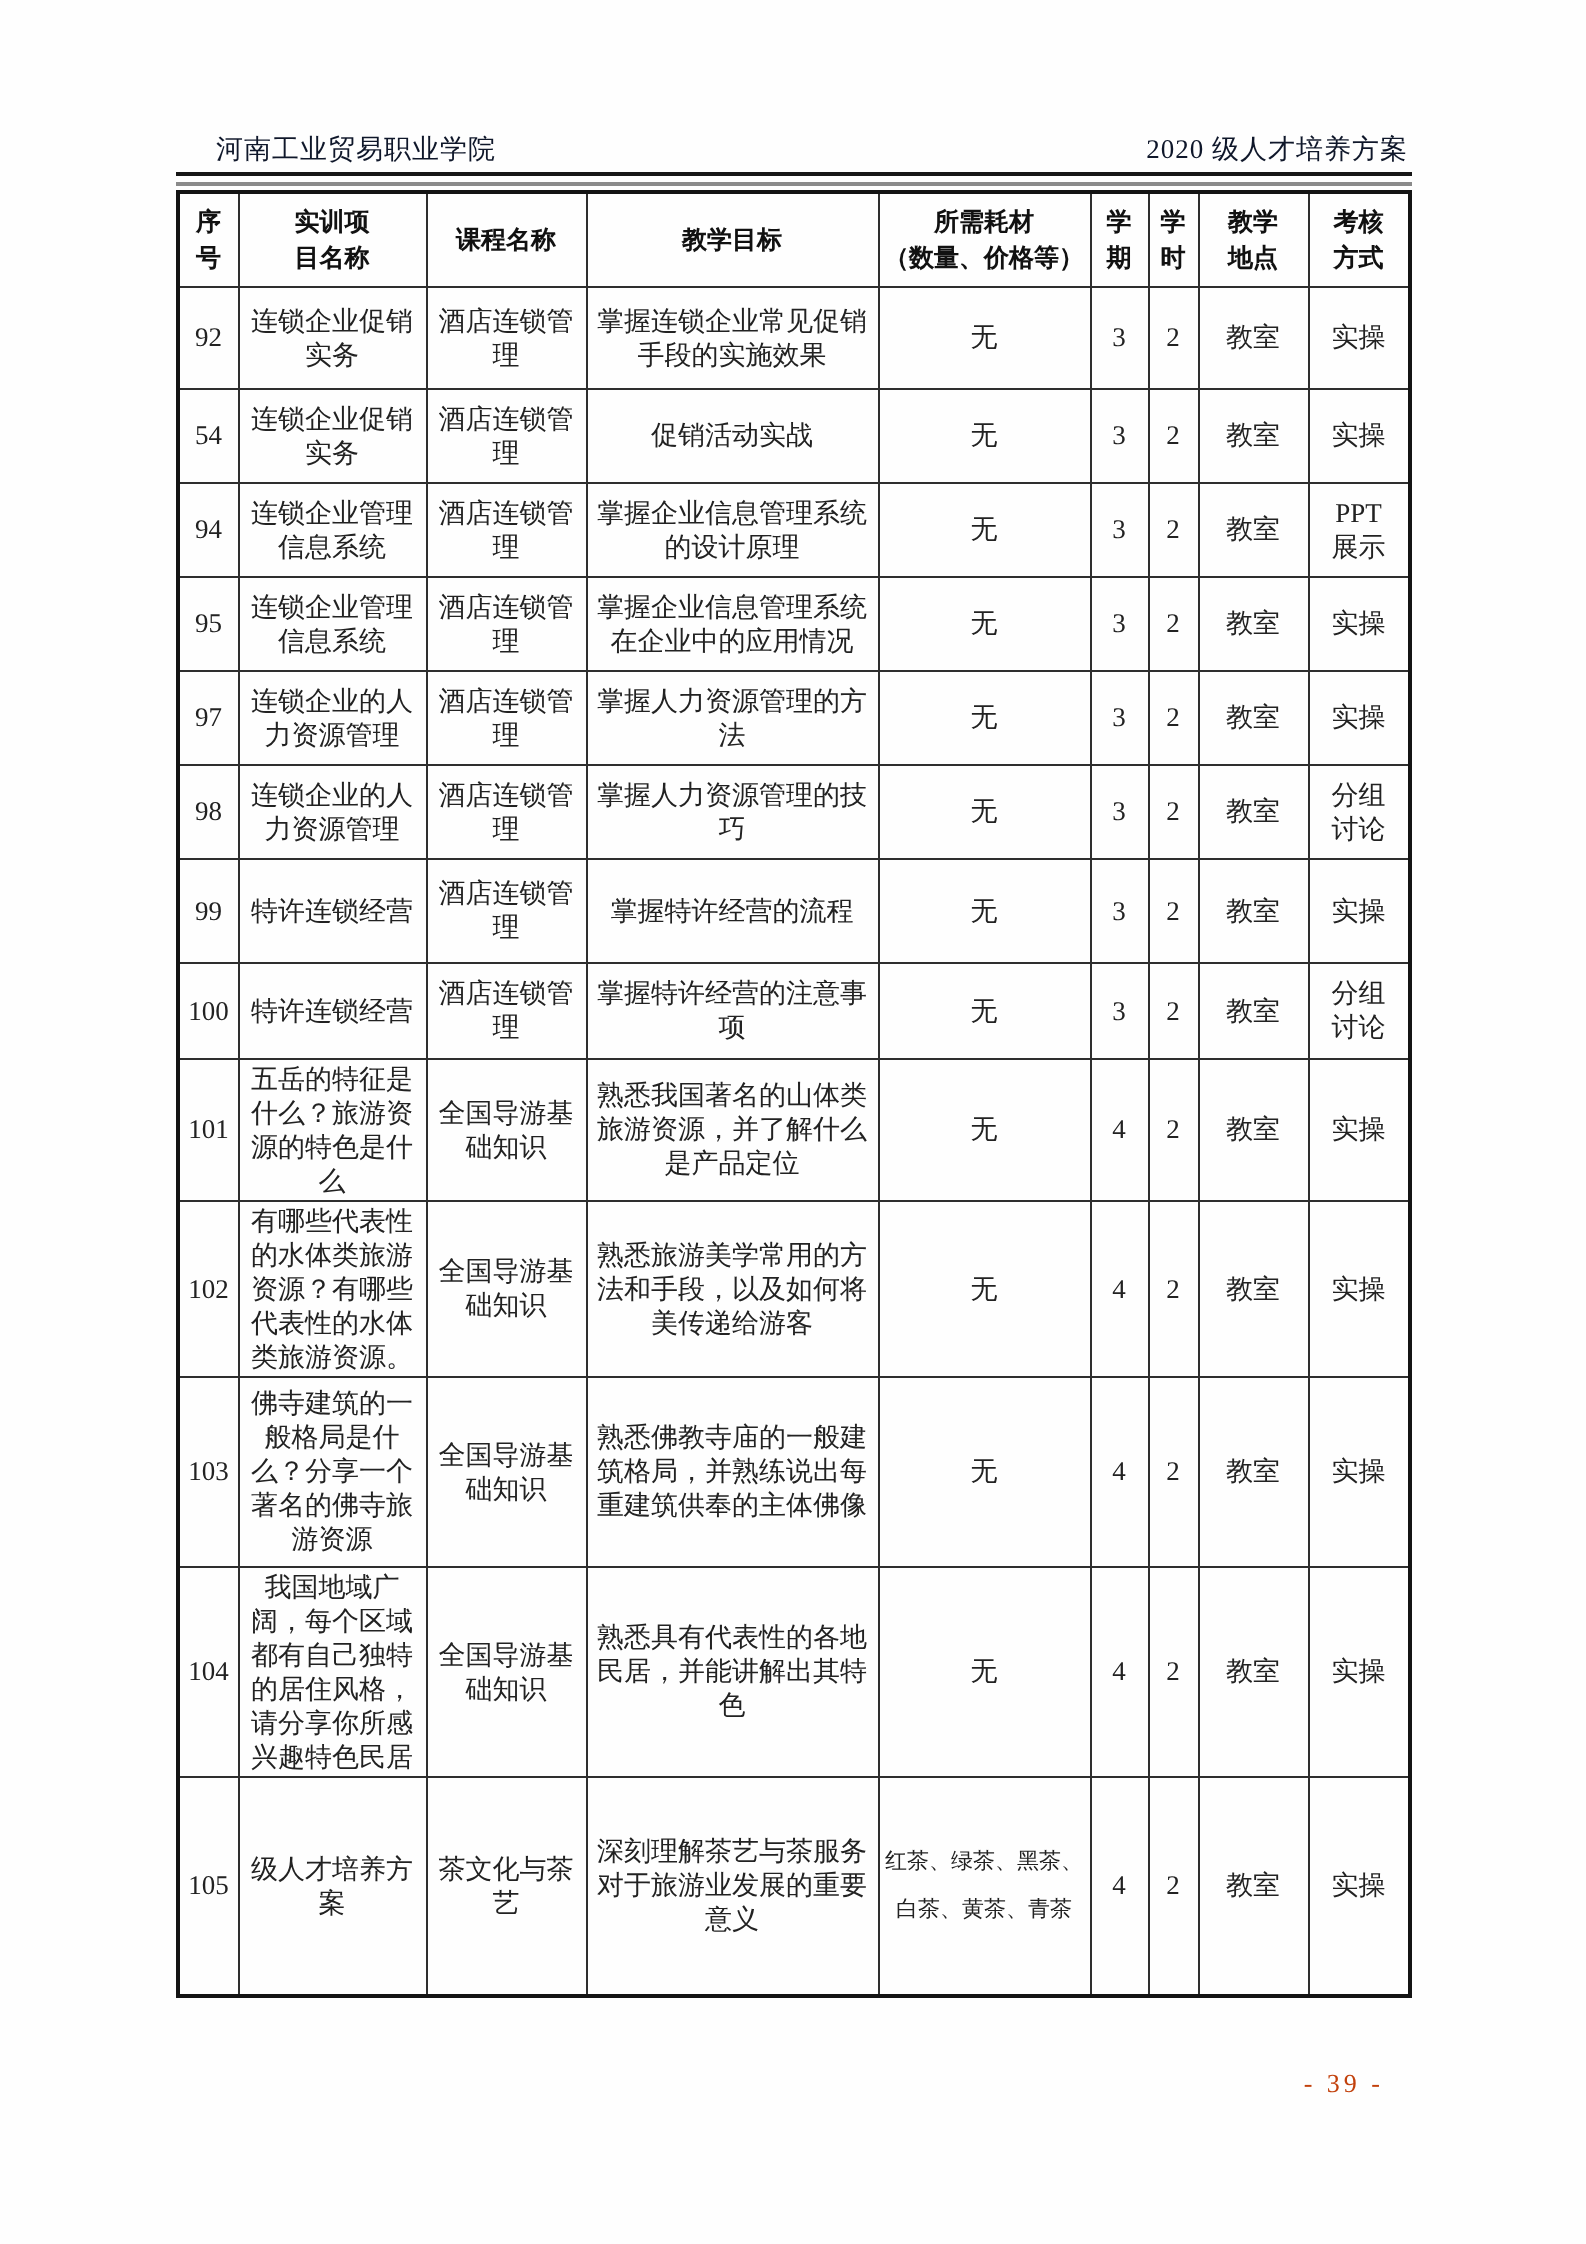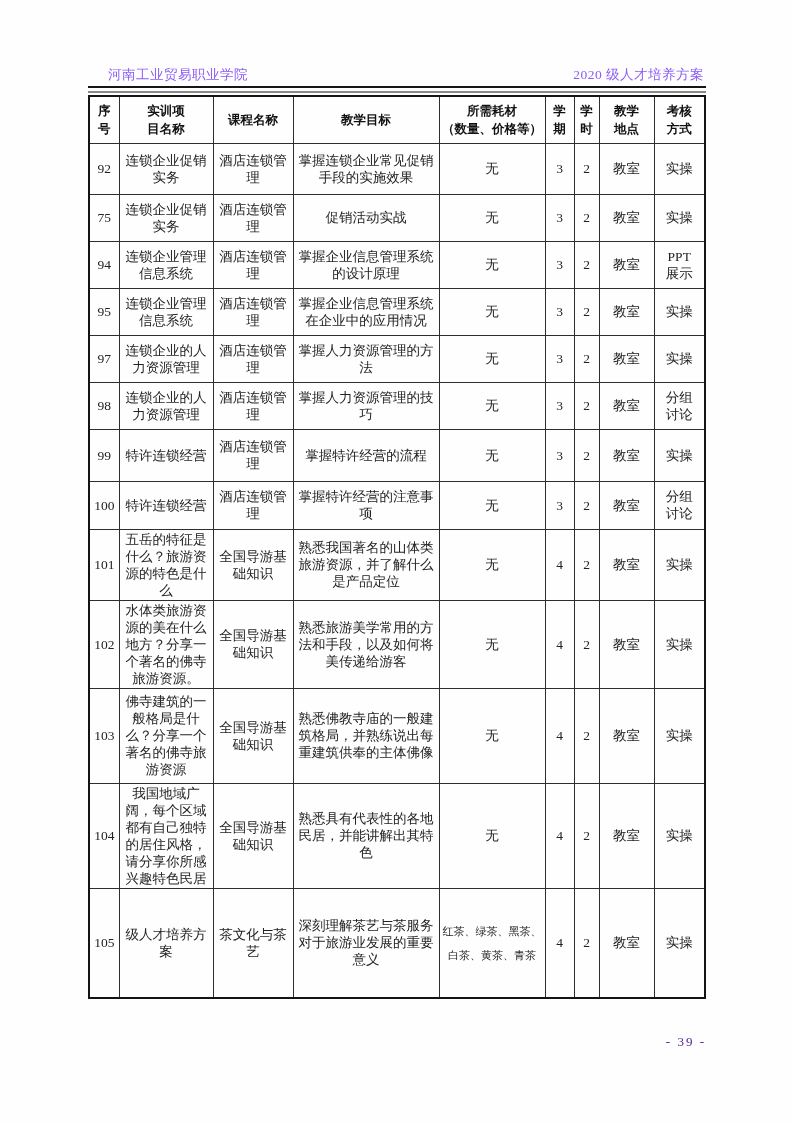--- a/index.html
+++ b/index.html
@@ -17,21 +17,21 @@
     width:618px;
   }
   .doc-header{
     display:flex;
     justify-content:space-between;
     align-items:flex-end;
     margin-top:66px;
     padding:0 2px 0 20px;
     font-size:13.5px;
     letter-spacing:0.5px;
-    color:#8b5cf6;
+    color:#0f172a;
   }
   .double-rule{
     margin-top:2px;
     height:0;
     border-top:2px solid #161616;
     position:relative;
   }
   .double-rule::after{
     content:"";
     position:absolute;
@@ -81,27 +81,27 @@
   tbody tr:nth-child(8){height:48px;}
   tbody tr:nth-child(9){height:45px;}
   tbody tr:nth-child(10){height:70px;}
   tbody tr:nth-child(11){height:95px;}
   tbody tr:nth-child(12){height:95px;}
   tbody tr:nth-child(13){height:110px;}
   tbody tr:nth-child(14){height:87px;}
   .page-footer{
     position:absolute;
     top:1034px;
-    left:98px;
+    left:84px;
     width:618px;
     text-align:right;
     padding-right:10px;
     font-size:13px;
     letter-spacing:2px;
-    color:#4c1d95;
+    color:#c2410c;
     box-sizing:border-box;
   }
 </style>
 </head>
 <body>
 
 <div class="canvas">
   <div class="content">
 
     <div class="doc-header">
@@ -149,21 +149,21 @@
             <td class="cell-project">连锁企业促销实务</td>
             <td class="cell-course">酒店连锁管理</td>
             <td class="cell-objective">掌握连锁企业常见促销手段的实施效果</td>
             <td class="cell-materials">无</td>
             <td class="cell-semester">3</td>
             <td class="cell-hours">2</td>
             <td class="cell-location">教室</td>
             <td class="cell-assessment">实操</td>
           </tr>
           <tr>
-            <td class="cell-no">75</td>
+            <td class="cell-no">54</td>
             <td class="cell-project">连锁企业促销实务</td>
             <td class="cell-course">酒店连锁管理</td>
             <td class="cell-objective center">促销活动实战</td>
             <td class="cell-materials">无</td>
             <td class="cell-semester">3</td>
             <td class="cell-hours">2</td>
             <td class="cell-location">教室</td>
             <td class="cell-assessment">实操</td>
           </tr>
           <tr>
@@ -241,21 +241,21 @@
             <td class="cell-course">全国导游基础知识</td>
             <td class="cell-objective">熟悉我国著名的山体类旅游资源，并了解什么是产品定位</td>
             <td class="cell-materials">无</td>
             <td class="cell-semester">4</td>
             <td class="cell-hours">2</td>
             <td class="cell-location">教室</td>
             <td class="cell-assessment">实操</td>
           </tr>
           <tr>
             <td class="cell-no">102</td>
-            <td class="cell-project">水体类旅游资源的美在什么地方？分享一个著名的佛寺旅游资源。</td>
+            <td class="cell-project">有哪些代表性的水体类旅游资源？有哪些代表性的水体类旅游资源。</td>
             <td class="cell-course">全国导游基础知识</td>
             <td class="cell-objective">熟悉旅游美学常用的方法和手段，以及如何将美传递给游客</td>
             <td class="cell-materials">无</td>
             <td class="cell-semester">4</td>
             <td class="cell-hours">2</td>
             <td class="cell-location">教室</td>
             <td class="cell-assessment">实操</td>
           </tr>
           <tr>
             <td class="cell-no">103</td>

